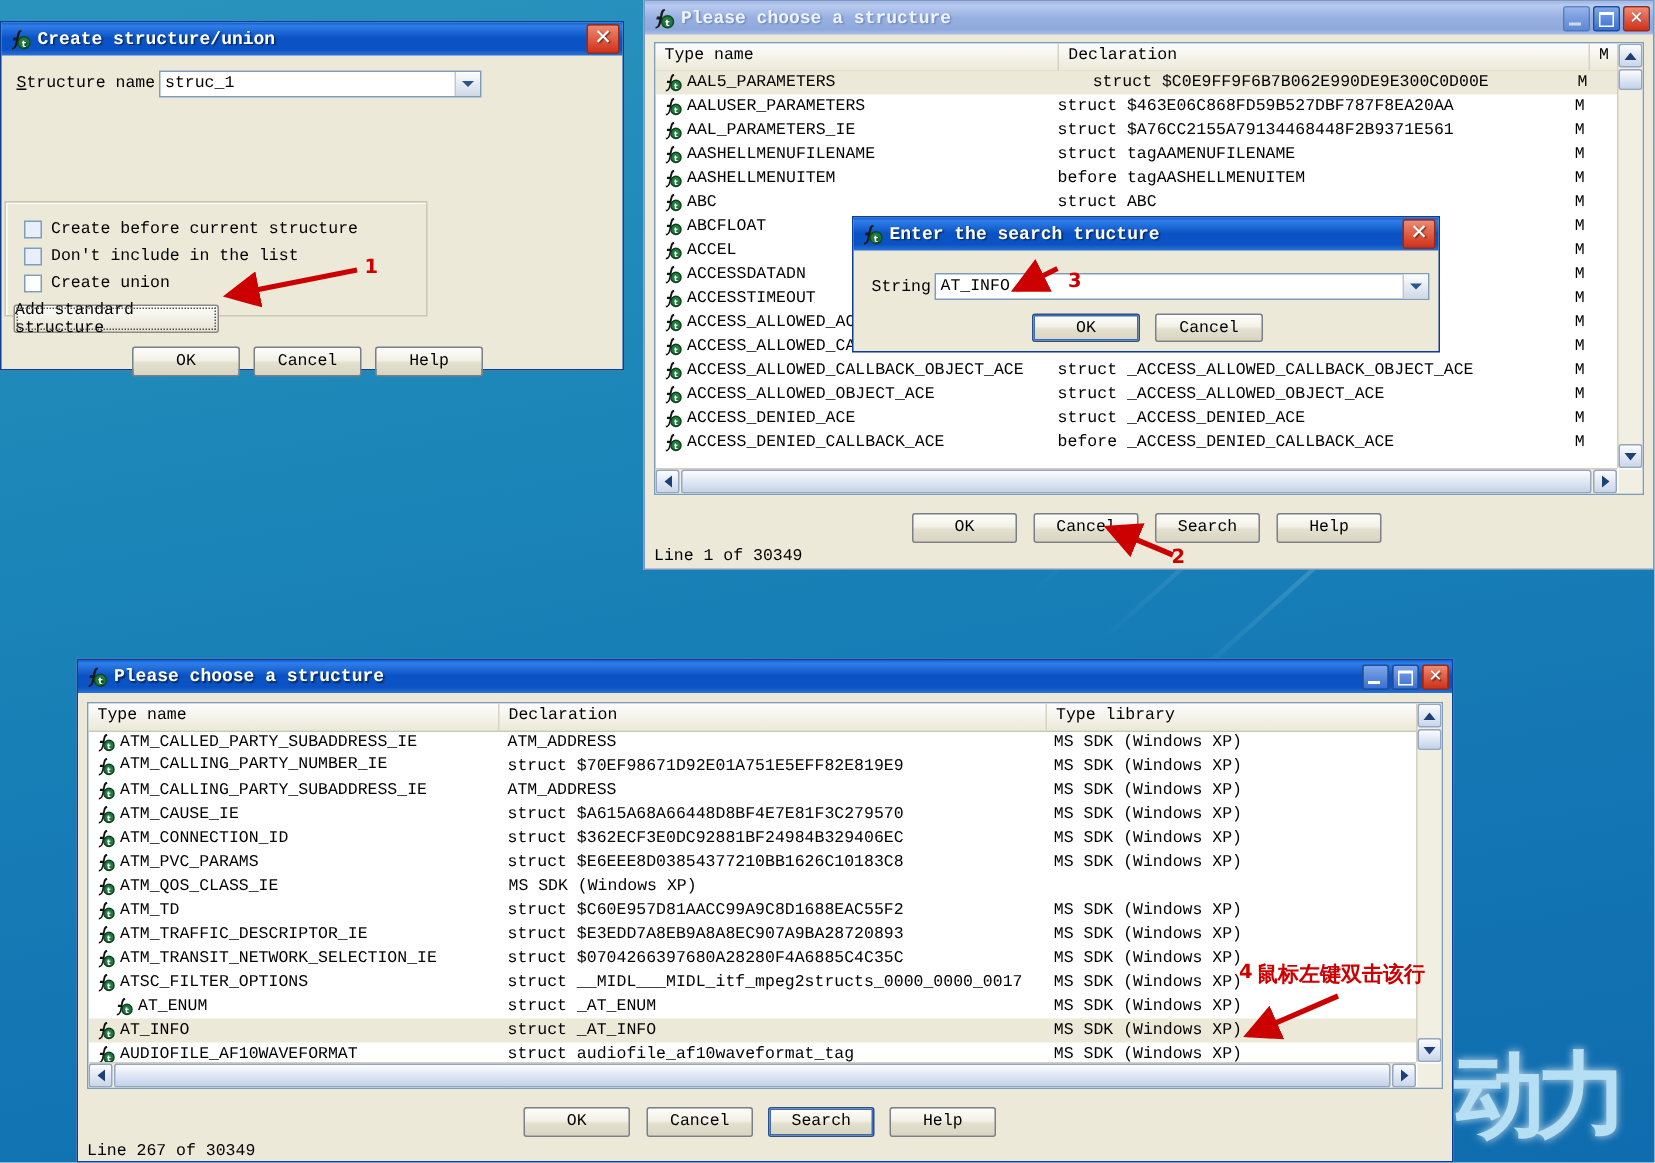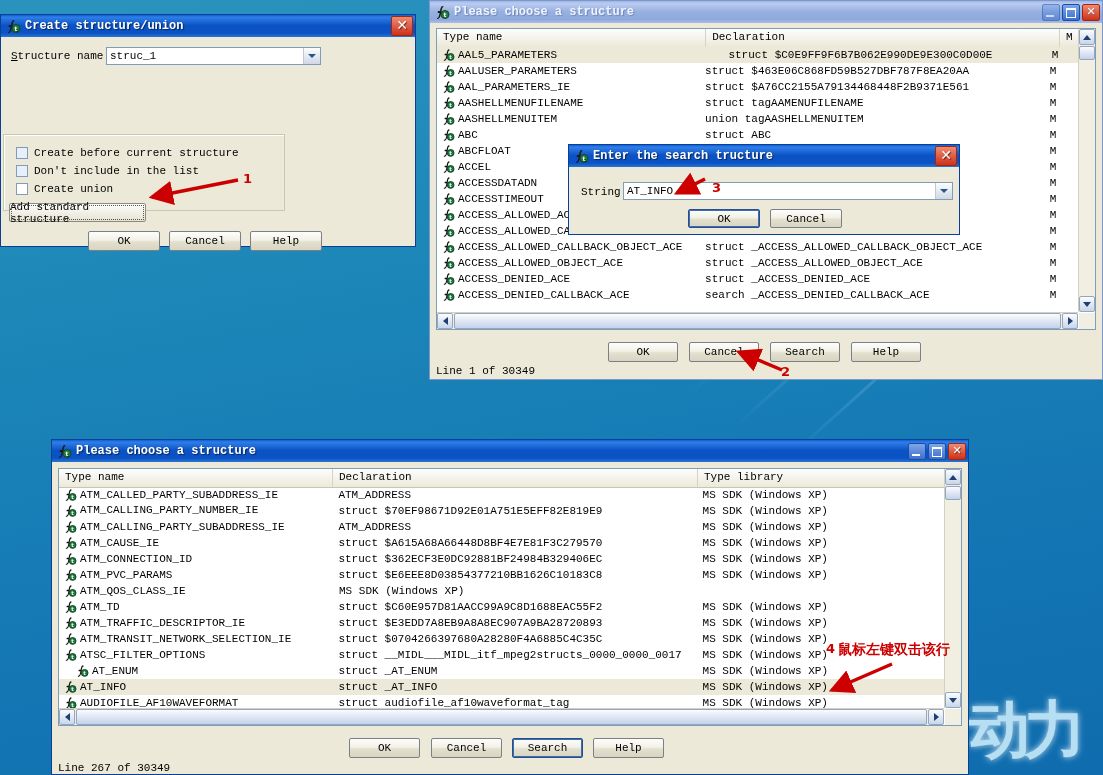--- a/index.html
+++ b/index.html
@@ -222,21 +222,21 @@
         </div>
         <div class="lv-row">
           <div class="c" style="width:270px;padding-left:0;display:flex;align-items:center;">
             <span class="ico-struct"><svg width="14" height="14" viewBox="0 0 16 16">
                 <path d="M9.4 1.5c-1.9 0-2.5 2-3 5.2H4.3L4 8.4h2.2C5.6 11.8 5.2 13.6 3.3 13.6v1.2c2.6 0 3.4-2.6 4-5.4h2l.4-1.7H7.6c.5-3 .9-4.8 2.2-4.8z" fill="#111"></path>
                 <circle cx="11" cy="10.2" r="3.9" fill="#1f7a3d" stroke="#0a3d1c" stroke-width="1"></circle>
                 <text x="11" y="12.6" font-family="DejaVu Sans" font-size="6" font-weight="bold" fill="#fff" text-anchor="middle">t</text>
               </svg></span>
             <span>AASHELLMENUITEM</span>
           </div>
-          <div class="c" style="width:355px;">union tagAASHELLMENUITEM</div>
+          <div class="c" style="width:355px;">before tagAASHELLMENUITEM</div>
           <div class="c" style="width:35px;">M</div>
         </div>
         <div class="lv-row">
           <div class="c" style="width:270px;padding-left:0;display:flex;align-items:center;">
             <span class="ico-struct"><svg width="14" height="14" viewBox="0 0 16 16">
                 <path d="M9.4 1.5c-1.9 0-2.5 2-3 5.2H4.3L4 8.4h2.2C5.6 11.8 5.2 13.6 3.3 13.6v1.2c2.6 0 3.4-2.6 4-5.4h2l.4-1.7H7.6c.5-3 .9-4.8 2.2-4.8z" fill="#111"></path>
                 <circle cx="11" cy="10.2" r="3.9" fill="#1f7a3d" stroke="#0a3d1c" stroke-width="1"></circle>
                 <text x="11" y="12.6" font-family="DejaVu Sans" font-size="6" font-weight="bold" fill="#fff" text-anchor="middle">t</text>
               </svg></span>
             <span>ABC</span>
@@ -354,21 +354,21 @@
         </div>
         <div class="lv-row">
           <div class="c" style="width:270px;padding-left:0;display:flex;align-items:center;">
             <span class="ico-struct"><svg width="14" height="14" viewBox="0 0 16 16">
                 <path d="M9.4 1.5c-1.9 0-2.5 2-3 5.2H4.3L4 8.4h2.2C5.6 11.8 5.2 13.6 3.3 13.6v1.2c2.6 0 3.4-2.6 4-5.4h2l.4-1.7H7.6c.5-3 .9-4.8 2.2-4.8z" fill="#111"></path>
                 <circle cx="11" cy="10.2" r="3.9" fill="#1f7a3d" stroke="#0a3d1c" stroke-width="1"></circle>
                 <text x="11" y="12.6" font-family="DejaVu Sans" font-size="6" font-weight="bold" fill="#fff" text-anchor="middle">t</text>
               </svg></span>
             <span>ACCESS_DENIED_CALLBACK_ACE</span>
           </div>
-          <div class="c" style="width:355px;">search _ACCESS_DENIED_CALLBACK_ACE</div>
+          <div class="c" style="width:355px;">before _ACCESS_DENIED_CALLBACK_ACE</div>
           <div class="c" style="width:35px;">M</div>
         </div>
       </div>
 
     <div class="sb-v" style="bottom:17px;">
       <div class="sb-btn" style="position:absolute;top:0;left:0;">
           <span class="tri up"></span>
         </div>
       <div class="sb-thumb" style="position:absolute;top:17px;left:0;width:16px;height:14px;"></div>
       <div class="sb-btn" style="position:absolute;bottom:0;left:0;">

